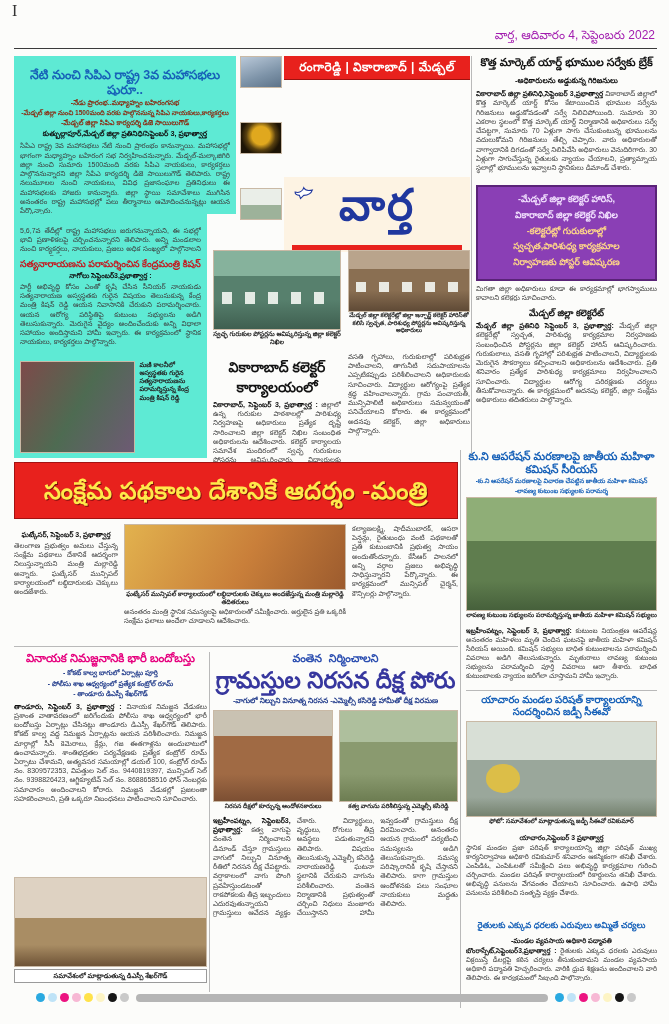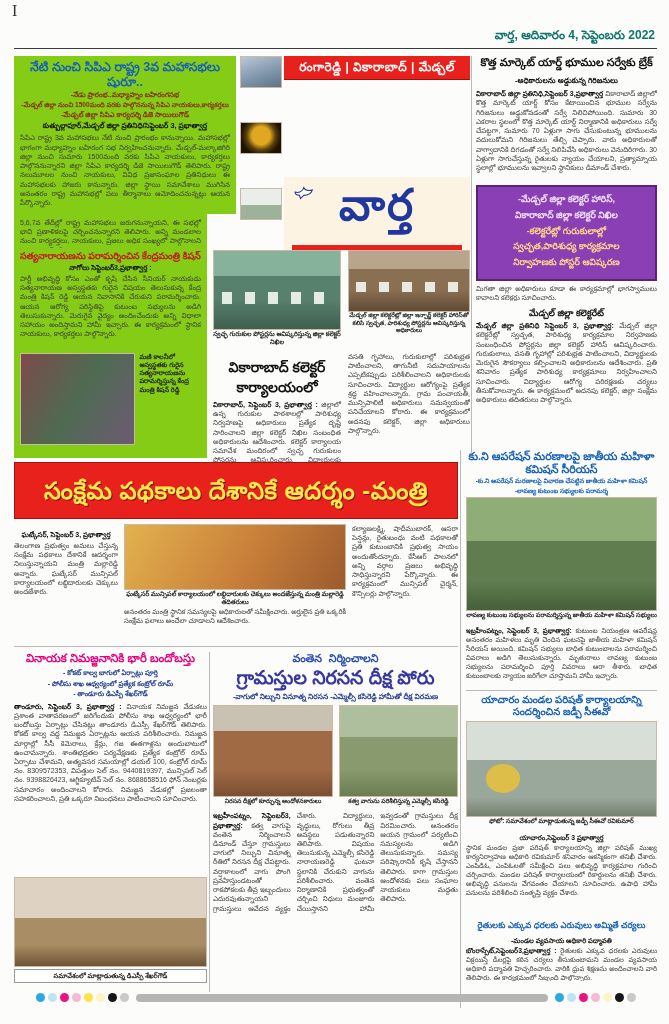--- a/index.html
+++ b/index.html
@@ -1,20 +1,20 @@
 <!DOCTYPE html>
 <html><head>
 <meta charset="utf-8">
 <style>
   html,body{margin:0;padding:0;background:#e9e9e6;}
   .page{position:relative;width:669px;height:1024px;margin:0 auto;background:#fcfcfa;
         font-family:"Liberation Sans","DejaVu Sans",sans-serif;color:#2e2e2e;overflow:hidden;}
   .abs{position:absolute;}
   .crop-mark{left:12px;top:2px;font:16px "Liberation Serif",serif;color:#333;}
-  .edition{right:14px;top:28px;font-size:12px;font-weight:bold;color:#0f766e;text-align:right;}
+  .edition{right:14px;top:28px;font-size:12px;font-weight:normal;color:#a21caf;text-align:right;}
   .top-rule{left:14px;top:48px;width:643px;border-top:1.4px solid #3a3a3a;}
   .body-text{font-size:7px;line-height:1.32;text-align:justify;color:#3c3c3c;overflow:hidden;}
   .dl{font-weight:bold;color:#111;}
   .cap{font-weight:bold;color:#222;text-align:center;line-height:1.25;overflow:hidden;}
   .ph{position:relative;border:1px solid #c9b9a5;box-sizing:border-box;overflow:hidden;}
   
   .ph-temple{background:linear-gradient(160deg,#b9c8d8,#7d93a8 60%,#5d7389);}
   .ph-gold{background:radial-gradient(circle at 50% 42%,#e0a81e 0 34%,#58400f 55%,#1d1405 75%);}
   .ph-building{background:linear-gradient(#eaeee8 55%,#9db29a 55%);}
   .ph-guru-a{background:linear-gradient(180deg,#86b29c 0 32%,#57806d 32% 62%,#3f5f50);}
@@ -24,21 +24,21 @@
   .ph-kishan{background:linear-gradient(120deg,#7d4a4a,#4e6b52 50%,#6e5a74);}
   .ph-welfare{background:linear-gradient(120deg,#e2b24e,#c97f3a 55%,#9c5b2e);}
   .ph-kuni{background:linear-gradient(180deg,#8fae77 0 38%,#5f7d4e 38% 74%,#46603b);}
   .ph-prot-a{background:linear-gradient(180deg,#c9c2b2 0 28%,#a06a44 28% 70%,#7c4f33);}
   .ph-prot-b{background:linear-gradient(180deg,#aebf9d 0 34%,#8a9a6f 34% 70%,#6d7d52);}
   .ph-dsp{background:linear-gradient(180deg,#ded2c2 0 45%,#a98d64 45% 76%,#6e5336);}
   .ph-yach{background:linear-gradient(180deg,#d8dfd6 0 40%,#9aa79b 40% 80%,#75826f);}
   .ph-yach::after{content:"";position:absolute;left:10%;top:45%;width:18%;height:30%;border-radius:50%;
     background:#e8c23a;opacity:.85;}
   
-  .peach{background:#84cc16;box-sizing:border-box;padding:4px 6px;}
+  .peach{background:#5eead4;box-sizing:border-box;padding:12px 6px;}
   .h-blue{color:#1761b8;font-weight:bold;text-align:center;line-height:1.18;}
   .h-red{color:#c5161d;font-weight:bold;text-align:center;}
   .sub-maroon{color:#8a2c12;font-weight:bold;text-align:center;font-size:7px;line-height:1.5;}
   .sub-blue{color:#233d8c;font-weight:bold;text-align:center;line-height:1.55;}
   .dateline-c{font-weight:bold;color:#111;text-align:center;margin-top:7px;}
   
   .mast-banner{background:#e8211d;color:#fff;font-weight:bold;font-size:12px;text-align:center;
     line-height:23px;letter-spacing:.5px;box-shadow:0 1px 0 #9c120f;}
   .mast-logo{background:#fdf3e3;text-align:center;position:relative;}
   .mast-logo .word{font-size:44px;font-weight:800;color:#20379e;line-height:56px;letter-spacing:2px;}
@@ -173,21 +173,21 @@
     <div class="sub-blue" style="font-size:6.8px;">- పోలీసు శాఖ ఆధ్వర్యంలో ప్రత్యేక కంట్రోల్ రూమ్</div>
     <div class="sub-blue" style="font-size:6.8px;">- తాండూరు డిఎస్పీ శేఖర్‌గౌడ్</div>
     <p class="body-text" style="margin:2px 0 3px;height:172px;"><b class="dl">తాండూరు, సెప్టెంబర్ 3, ప్రభాత్వార్త :</b> <span>వినాయక నిమజ్జన వేడుకలు ప్రశాంత వాతావరణంలో జరిగేందుకు పోలీసు శాఖ ఆధ్వర్యంలో భారీ బందోబస్తు ఏర్పాట్లు చేసినట్లు తాండూరు డిఎస్పీ శేఖర్‌గౌడ్ తెలిపారు. కోకట్ కాల్వ వద్ద నిమజ్జన ఏర్పాట్లను ఆయన పరిశీలించారు. నిమజ్జన మార్గాల్లో సీసీ కెమెరాలు, క్రేన్లు, గజ ఈతగాళ్లను అందుబాటులో ఉంచామన్నారు. శాంతిభద్రతల పర్యవేక్షణకు ప్రత్యేక కంట్రోల్ రూమ్ ఏర్పాటు చేశామని, అత్యవసర సమయాల్లో డయల్ 100, కంట్రోల్ రూమ్ నం. 8309572353, విపత్తుల సెల్ నం. 9440819397, మున్సిపల్ సెల్ నం. 9398826423, ఆగ్జిక్యూటివ్ సెల్ నం. 8688658516 ఫోన్ నెంబర్లకు సమాచారం అందించాలని కోరారు. నిమజ్జన వేడుకల్లో ప్రజలంతా సహకరించాలని, ప్రతి ఒక్కరూ నిబంధనలు పాటించాలని సూచించారు.</span></p>
     <div class="ph ph-dsp" style="height:90px;"></div>
     <div class="cap figcap-box" style="font-size:6.6px;">సమావేశంలో మాట్లాడుతున్న డిఎస్పీ శేఖర్‌గౌడ్</div>
   </div>
   <div class="abs vline" style="left:209px;top:652px;height:340px;"></div>
 
   <div class="abs" style="left:213px;top:652px;width:245px;">
     <div style="font-size:11px;font-weight:bold;text-align:center;color:#2a4db0;font-family:Liberation Mono, monospace;">వంతెన నిర్మించాలని</div>
-    <div class="h-ind" style="font-size:19px;line-height:1.15;">గ్రామస్తుల నిరసన దీక్ష పోరు</div>
+    <div class="h-ind" style="font-size:23px;line-height:1.15;">గ్రామస్తుల నిరసన దీక్ష పోరు</div>
     <div class="sub-blue" style="font-size:7.4px;margin:2px 0 3px;">-వాగులో నిల్చుని వినూత్న నిరసన  -ఎమ్మెల్సీ కసిరెడ్డి హామీతో దీక్ష విరమణ</div>
     <div style="display:flex;gap:6px;">
       <figure style="width:120px;">
         <div class="ph ph-prot-a" style="height:92px;"></div>
         <figcaption class="cap" style="font-size:6.2px;height:10px;">నిరసన దీక్షలో కూర్చున్న ఆందోళనకారులు</figcaption>
       </figure>
       <figure style="width:119px;">
         <div class="ph ph-prot-b" style="height:92px;"></div>
         <figcaption class="cap" style="font-size:6.2px;height:10px;">కత్వ వాగును పరిశీలిస్తున్న ఎమ్మెల్సీ కసిరెడ్డి నారాయణరెడ్డి</figcaption>
       </figure>

